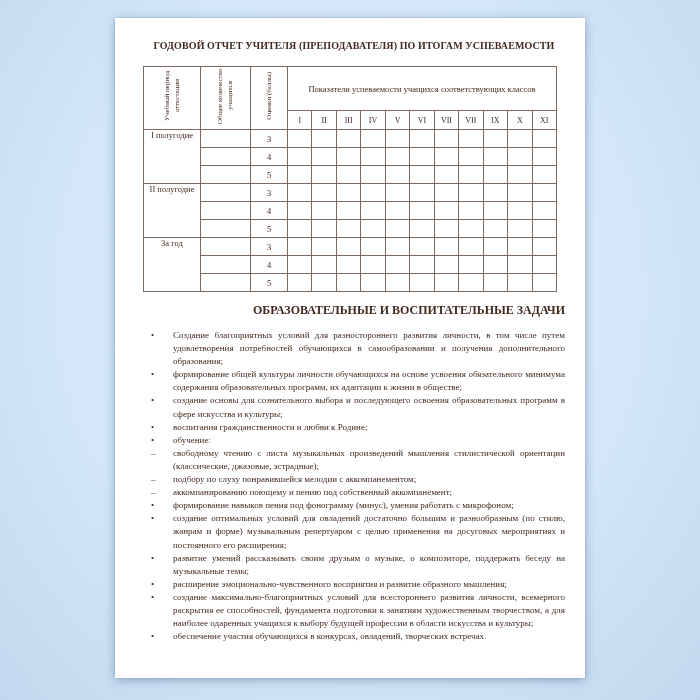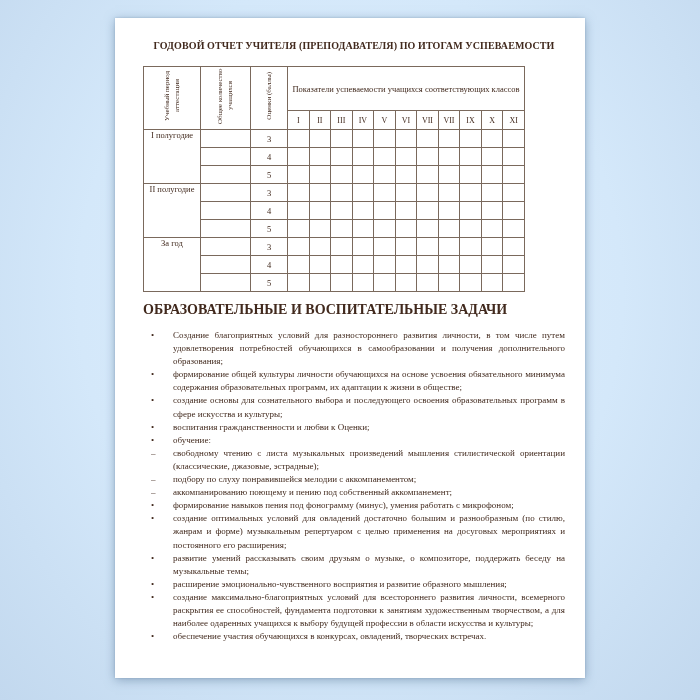--- a/index.html
+++ b/index.html
@@ -15,39 +15,39 @@
     box-shadow: 0 2px 10px rgba(90,120,152,0.55), 0 0 2px rgba(90,120,152,0.35);
     padding: 22px 20px 0 28px;
     color: #41291d;
   }
   .doc-title {
     margin: 0; font-size: 10px; font-weight: bold; text-align: center;
     line-height: 12px; letter-spacing: 0.1px;
   }
   table.report {
     border-collapse: collapse; table-layout: fixed;
-    width: 382px; margin-top: 14px;
+    width: 414px; margin-top: 14px;
   }
   table.report th, table.report td {
     border: 1px solid #7a695c; padding: 0; font-weight: normal;
     color: #41291d; overflow: hidden;
   }
   .hrow1 th { height: 44px; vertical-align: middle; text-align: center; }
   .indic-header { font-size: 8.5px; padding: 0 4px; }
   .vtext {
     display: inline-block;
     writing-mode: vertical-rl; transform: rotate(180deg);
     max-height: 58px; font-size: 7px; line-height: 1.45; text-align: center;
   }
   .classes-row th { height: 19px; font-size: 8px; text-align: center; vertical-align: middle; }
   tbody td { height: 18px; font-size: 8.5px; }
   td.c-period { vertical-align: top; text-align: center; padding: 2px 3px 0 3px; }
   td.c-mark { text-align: center; vertical-align: middle; }
   .section-title {
-    margin: 12px 0 0 0; font-size: 14px; font-weight: bold; text-align: left;
+    margin: 12px 0 0 0; font-size: 12px; font-weight: bold; text-align: right;
     line-height: 12px;
   }
   .tasks { margin-top: 13px; font-size: 9px; line-height: 13.1px; }
   .task { display: flex; }
   .task .marker { flex: none; width: 30px; padding-left: 8px; }
   .task .task-text { flex: 1; text-align: justify; }
 </style>
 </head>
 <body>
 
@@ -245,21 +245,21 @@
     <div class="task">
         <span class="marker">•</span>
         <div class="task-text">формирование общей культуры личности обучающихся на основе усвоения обязательного минимума содержания образовательных программ, их адаптации к жизни в обществе;</div>
       </div>
     <div class="task">
         <span class="marker">•</span>
         <div class="task-text">создание основы для сознательного выбора и последующего освоения образовательных программ в сфере искусства и культуры;</div>
       </div>
     <div class="task">
         <span class="marker">•</span>
-        <div class="task-text">воспитания гражданственности и любви к Оценки;</div>
+        <div class="task-text">воспитания гражданственности и любви к Родине;</div>
       </div>
     <div class="task">
         <span class="marker">•</span>
         <div class="task-text">обучение:</div>
       </div>
     <div class="task">
         <span class="marker">–</span>
         <div class="task-text">свободному чтению с листа музыкальных произведений мышления стилистической ориентации (классические, джазовые, эстрадные);</div>
       </div>
     <div class="task">

